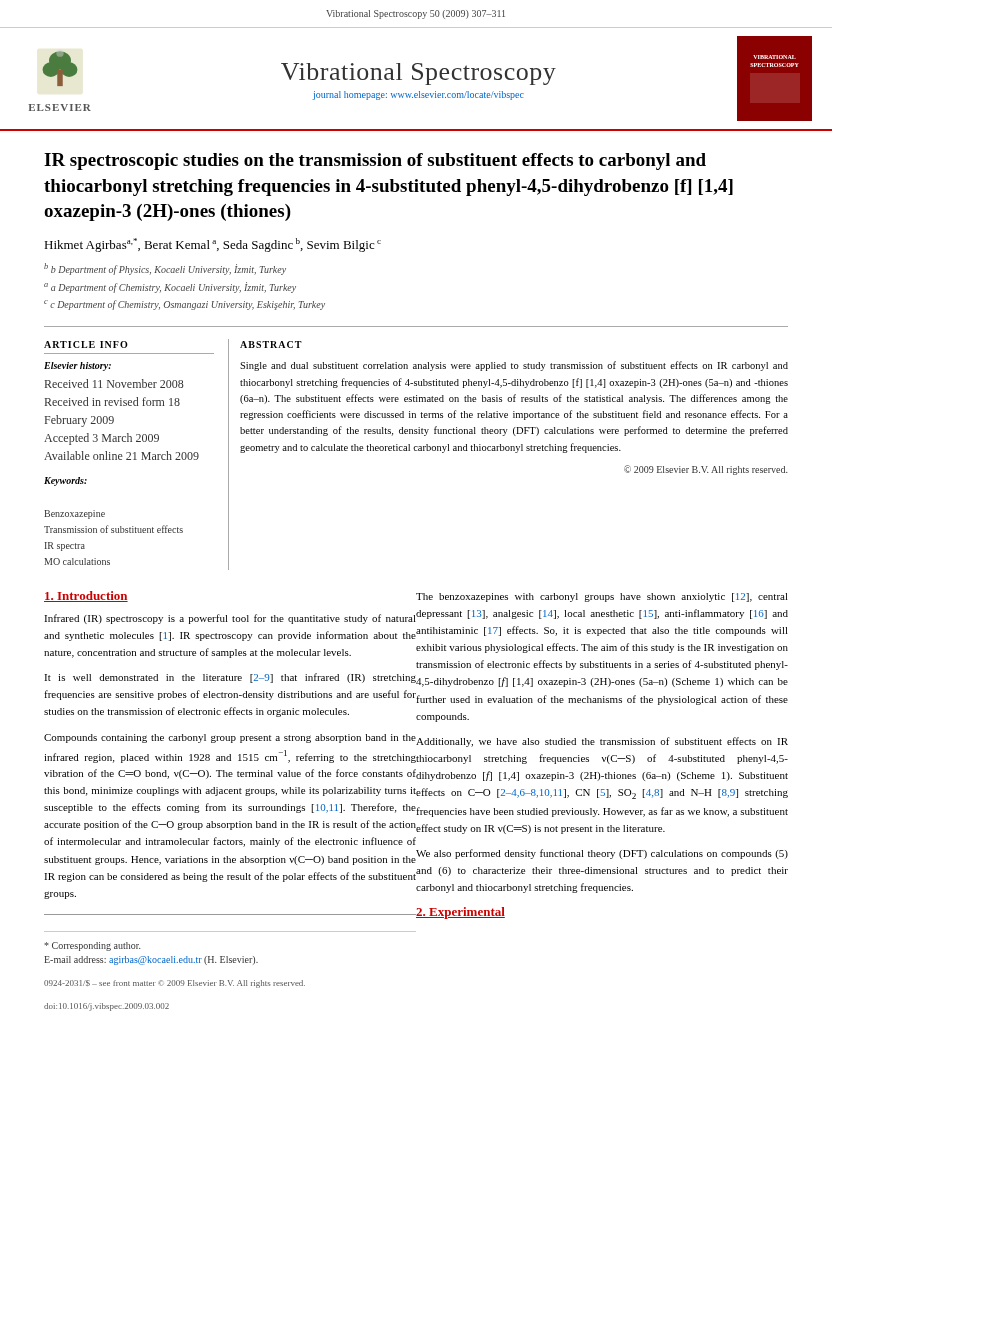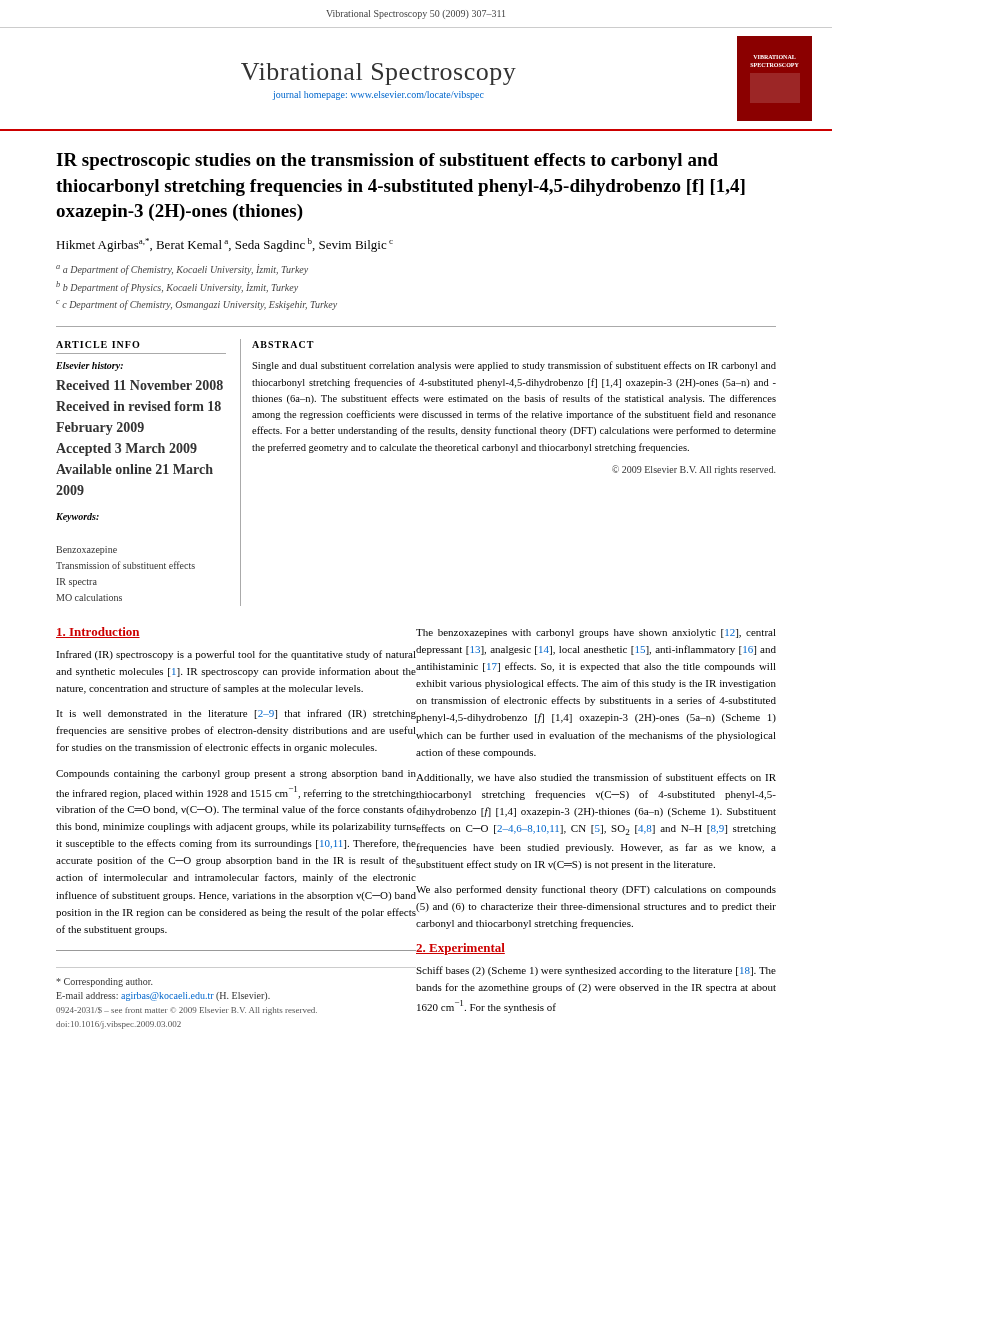--- a/index.html
+++ b/index.html
@@ -99,21 +99,21 @@
       margin-bottom: 4px;
     }
     .cover-lines {
       width: 50px;
       height: 30px;
       background: rgba(255,255,255,0.15);
     }
 
     
     .article-body {
-      padding: 16px 56px 20px;
+      padding: 16px 44px 20px;
     }
 
     
     .article-title {
       font-size: 19px;
       font-weight: bold;
       line-height: 1.35;
       margin-bottom: 12px;
       color: #000;
     }
@@ -165,24 +165,23 @@
       border-bottom: 1px solid #aaa;
       padding-bottom: 3px;
     }
     .article-history-label {
       font-size: 10px;
       font-style: italic;
       margin-bottom: 4px;
       font-weight: bold;
     }
     .history-item {
-      font-size: 14px;
+      font-size: 12px;
       color: #333;
       line-height: 1.5;
-      font-weight: bold;
     }
     .keywords-section {
       margin-top: 10px;
     }
     .keywords-label {
       font-size: 10px;
       font-style: italic;
       font-weight: bold;
       margin-bottom: 20px;
     }
@@ -260,40 +259,54 @@
       font-size: 10px;
       margin-bottom: 3px;
     }
     .footnote a {
       color: #0066cc;
       text-decoration: none;
     }
     .issn-line {
       font-size: 9px;
       color: #555;
-      margin-top: 4px;
+      margin-top: 13px;
     }
 
     hr.section-divider {
       border: none;
       border-top: 1px solid #999;
       margin: 12px 0;
     }
   </style>
 </head>
 <body>
 
 <div class="page">
 
   <div class="journal-header">
     <div class="volume-info">Vibrational Spectroscopy 50 (2009) 307–311</div>
   </div>
 
   <div class="header-inner">
 
+    <div class="elsevier-logo">
+      <svg class="elsevier-tree" viewBox="0 0 60 60" xmlns="http://www.w3.org/2000/svg">
+
+        <rect x="5" y="5" width="50" height="50" fill="#e8e8d0" rx="2"></rect>
+
+        <ellipse cx="30" cy="18" rx="12" ry="10" fill="#4a7c3f"></ellipse>
+        <ellipse cx="20" cy="28" rx="9" ry="8" fill="#4a7c3f"></ellipse>
+        <ellipse cx="40" cy="28" rx="9" ry="8" fill="#4a7c3f"></ellipse>
+        <rect x="27" y="28" width="6" height="18" fill="#8b5e3c"></rect>
+
+        <circle cx="30" cy="10" r="4" fill="#ccc" opacity="0.5"></circle>
+      </svg>
+      <div class="elsevier-text">ELSEVIER</div>
+    </div>
 
     <div class="journal-title-block">
       <div class="journal-title">Vibrational Spectroscopy</div>
       <div class="journal-homepage">
         <span>journal homepage: </span>
         <span style="color:#0066cc;">www.elsevier.com/locate/vibspec</span>
       </div>
     </div>
 
     <div class="journal-cover-img">
@@ -306,22 +319,22 @@
 
     <div class="article-title">
       <span>IR spectroscopic studies on the transmission of substituent effects to carbonyl and thiocarbonyl stretching frequencies in 4-substituted phenyl-4,5-dihydrobenzo [f] [1,4] oxazepin-3 (2H)-ones (thiones)</span>
     </div>
 
     <div class="authors">
       Hikmet Agirbas<sup>a,*</sup>, Berat Kemal<sup> a</sup>, Seda Sagdinc<sup> b</sup>, Sevim Bilgic<sup> c</sup>
     </div>
 
     <div class="affiliations">
+      <div><sup>b</sup> <span>b Department of Physics, Kocaeli University, İzmit, Turkey</span></div>
       <div><sup>a</sup> <span>a Department of Chemistry, Kocaeli University, İzmit, Turkey</span></div>
-      <div><sup>b</sup> <span>b Department of Physics, Kocaeli University, İzmit, Turkey</span></div>
       <div><sup>c</sup> <span>c Department of Chemistry, Osmangazi University, Eskişehir, Turkey</span></div>
     </div>
 
     <div class="two-col">
 
       <div class="left-col">
         <div class="section-label">ARTICLE INFO</div>
 
         <div class="article-history-label">Elsevier history:</div>
         <div class="history-item">Received 11 November 2008</div>
@@ -390,23 +403,20 @@
           <p class="body-text">
             Additionally, we have also studied the transmission of substituent effects on IR thiocarbonyl stretching frequencies ν(C─S) of 4-substituted phenyl-4,5-dihydrobenzo [<em>f</em>] [1,4] oxazepin-3 (2H)-thiones (6a–n) (Scheme 1). Substituent effects on C─O [<span class="ref">2–4,6–8,10,11</span>], CN [<span class="ref">5</span>], SO<sub>2</sub> [<span class="ref">4,8</span>] and N–H [<span class="ref">8,9</span>] stretching frequencies have been studied previously. However, as far as we know, a substituent effect study on IR ν(C═S) is not present in the literature.
           </p>
 
           <p class="body-text">
             We also performed density functional theory (DFT) calculations on compounds (5) and (6) to characterize their three-dimensional structures and to predict their carbonyl and thiocarbonyl stretching frequencies.
           </p>
 
           <div class="section-heading">2. Experimental</div>
 
-          <p class="body-text">
-            Schiff bases (2) (Scheme 1) were synthesized according to the literature [<span class="ref">18</span>]. The bands for the azomethine groups of (2) were observed in the IR spectra at about 1620 cm<sup>−1</sup>. For the synthesis of
-          </p>
         </div>
 
       </div>
     </div>
 
   </div>
 
 </div>
 
 </body></html>

